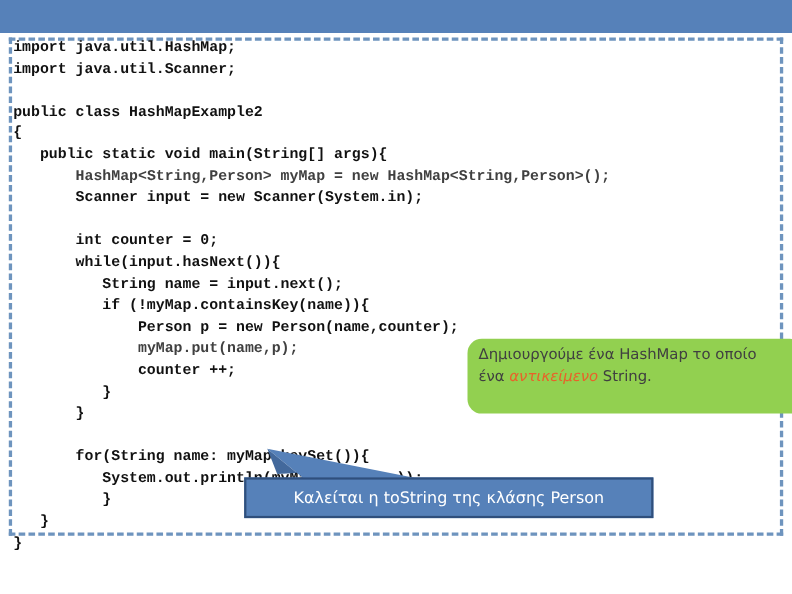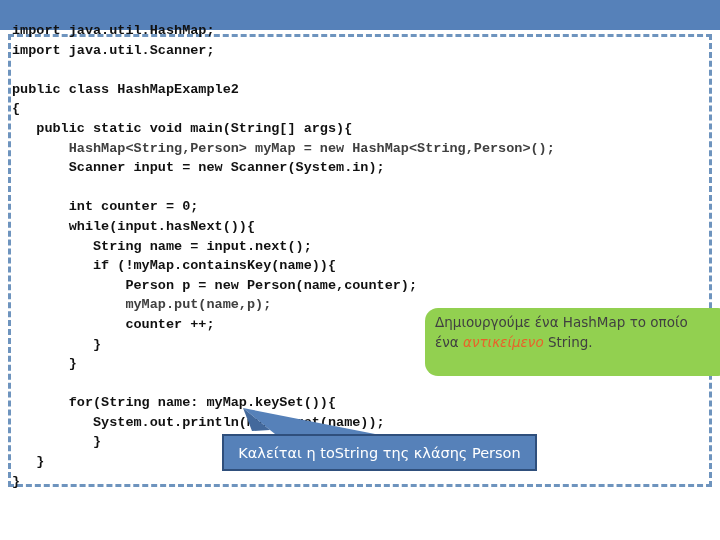--- a/index.html
+++ b/index.html
@@ -29,21 +29,21 @@
     top: 34px;
     width: 704px;
     height: 453px;
     border: 3px dashed #6E94BE;
     box-sizing: border-box;
     background: transparent;
   }
   #code-block {
     position: absolute;
     left: 12px;
-    top: 21px;
+    top: 34px;
     width: 700px;
     font-family: "Liberation Mono", "DejaVu Sans Mono", monospace;
     font-size: 13.5px;
     line-height: 19.6px;
     font-weight: bold;
     color: #111111;
     white-space: pre;
     letter-spacing: 0px;
   }
   .cl { display: block; min-height: 19.6px; }
@@ -81,21 +81,21 @@
     left: 230px;
     top: 400px;
     width: 200px;
     height: 46px;
     pointer-events: none;
   }
   #blue-callout {
     position: absolute;
     left: 222px;
     top: 434px;
-    width: 315px;
+    width: 372px;
     height: 37px;
     background: #5681B9;
     border: 2px solid #2F4F7C;
     box-sizing: border-box;
     display: flex;
     align-items: center;
     justify-content: center;
   }
   #blue-callout .btext {
     font-family: "DejaVu Sans", sans-serif;

